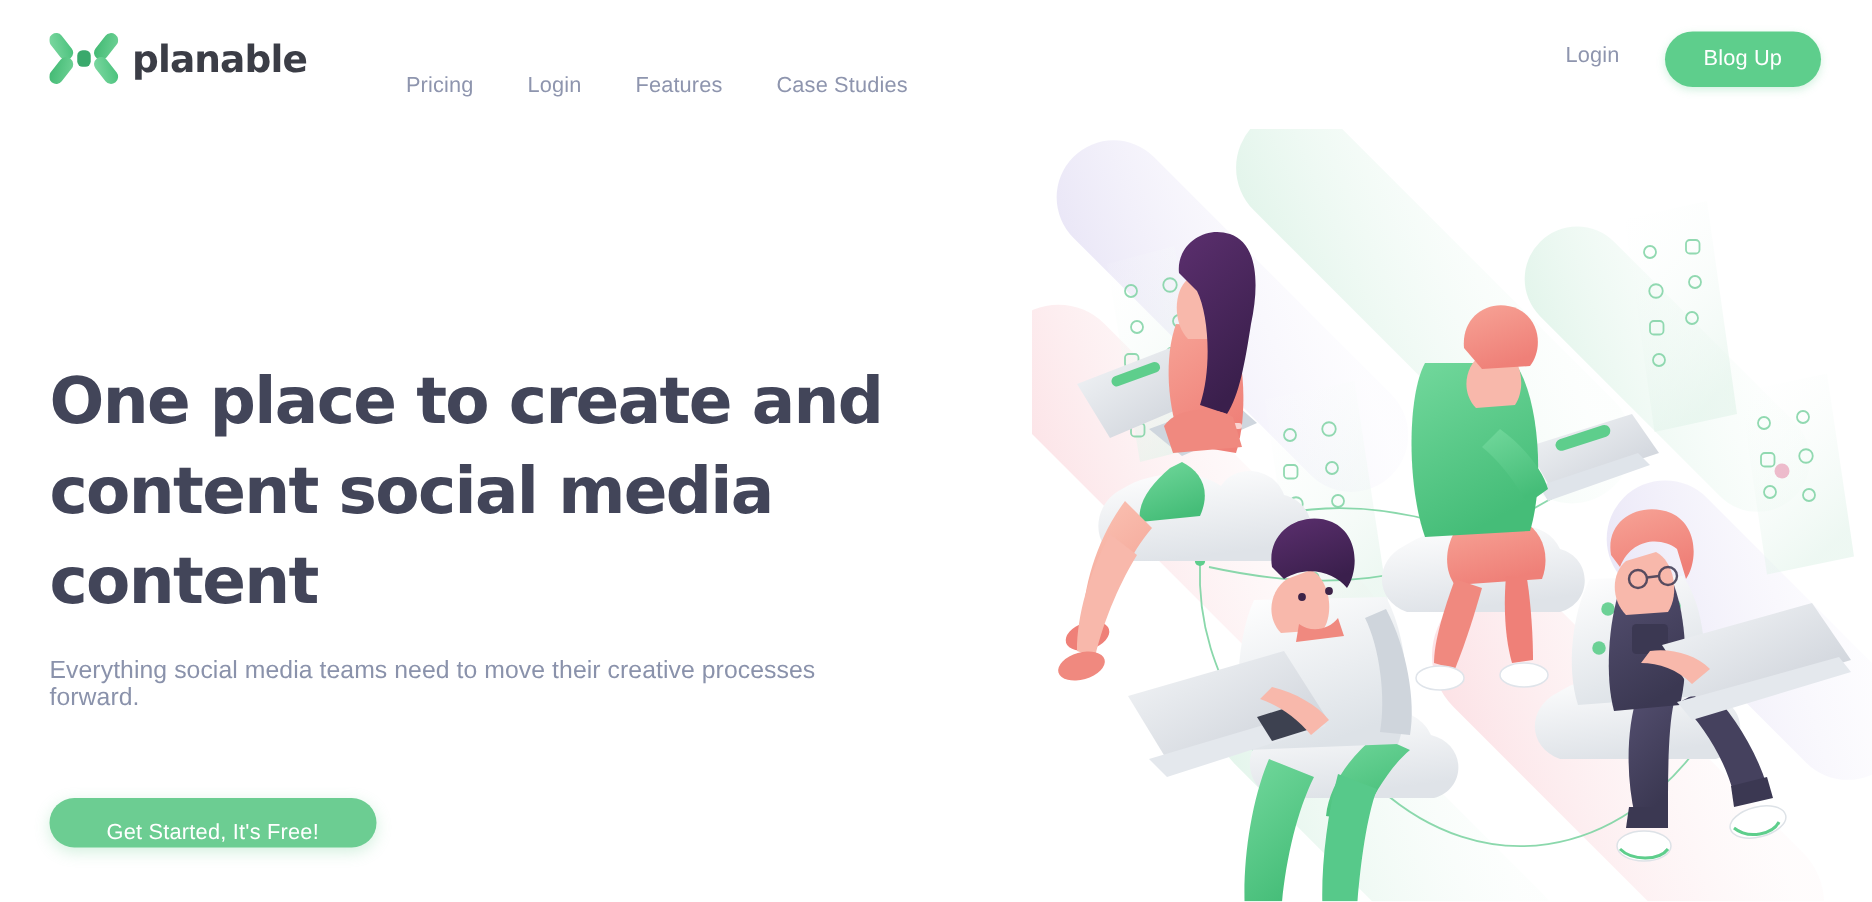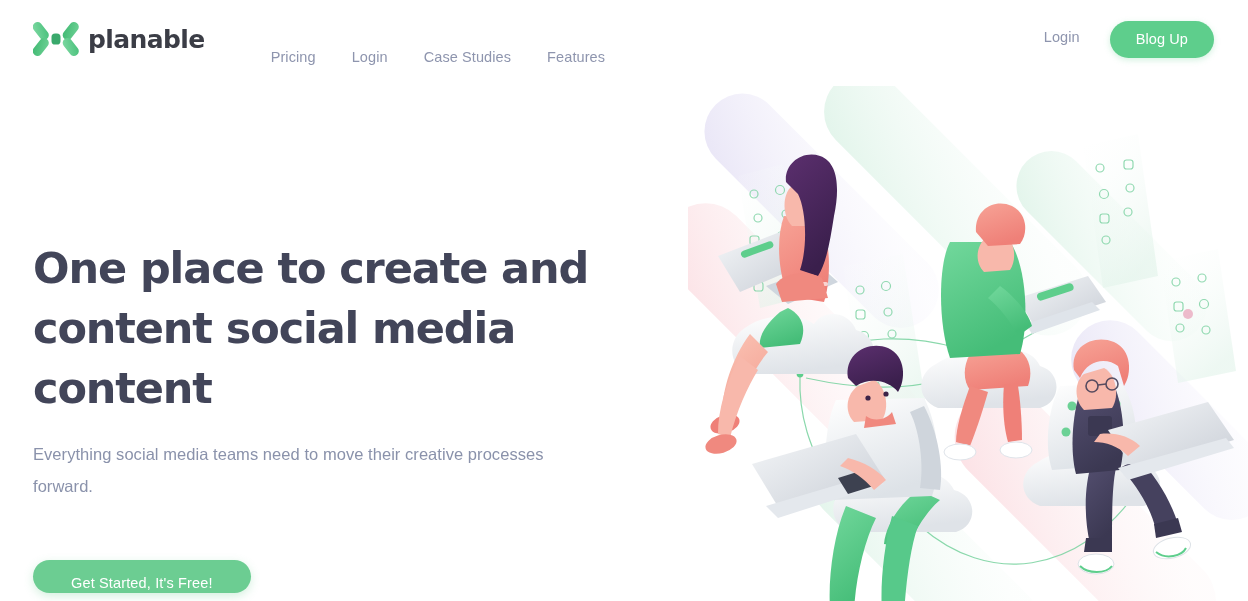--- a/index.html
+++ b/index.html
@@ -42,21 +42,21 @@
   }
 
   
   .hero-copy { position:absolute; left:33px; top:238px; width:620px; z-index:20; }
   .headline {
     font-size:43px; line-height:60px; font-weight:700; color:#424559;
     letter-spacing:-1.1px; font-family:"DejaVu Sans", sans-serif;
     max-width:600px;
   }
   .subhead {
-    margin-top:20px; font-size:16.5px; line-height:32px;
+    margin-top:20px; font-size:16.5px; line-height:18px;
     color:#8a92ab; max-width:560px; letter-spacing:.05px;
   }
   .cta-btn {
     margin-top:58px; display:inline-block; background:#6ccd92; color:#fff;
     font-size:14.5px; border:none; border-radius:26px;
     padding:0 38px; height:33px; line-height:47px; cursor:pointer;
     letter-spacing:.15px; box-shadow:0 3px 10px rgba(108,205,146,.30);
   }
 
   
@@ -91,22 +91,22 @@
             <rect x="18.5" y="14.5" width="9" height="11" rx="3.6" fill="#3aa96c"></rect>
           </g>
         </svg>
       </span>
       <span class="brand-word">planable</span>
     </div>
 
     <nav class="nav">
       <span class="nav-item">Pricing</span>
       <span class="nav-item">Login</span>
+      <span class="nav-item">Features</span>
       <span class="nav-item">Case Studies</span>
-      <span class="nav-item">Features</span>
     </nav>
 
     <div class="header-right">
       <span class="login-link">Login</span>
       <button class="signup-btn">Blog Up</button>
     </div>
   </div>
 
   <div class="hero-copy">
     <h1 class="headline">One place to create and content social media content</h1>

